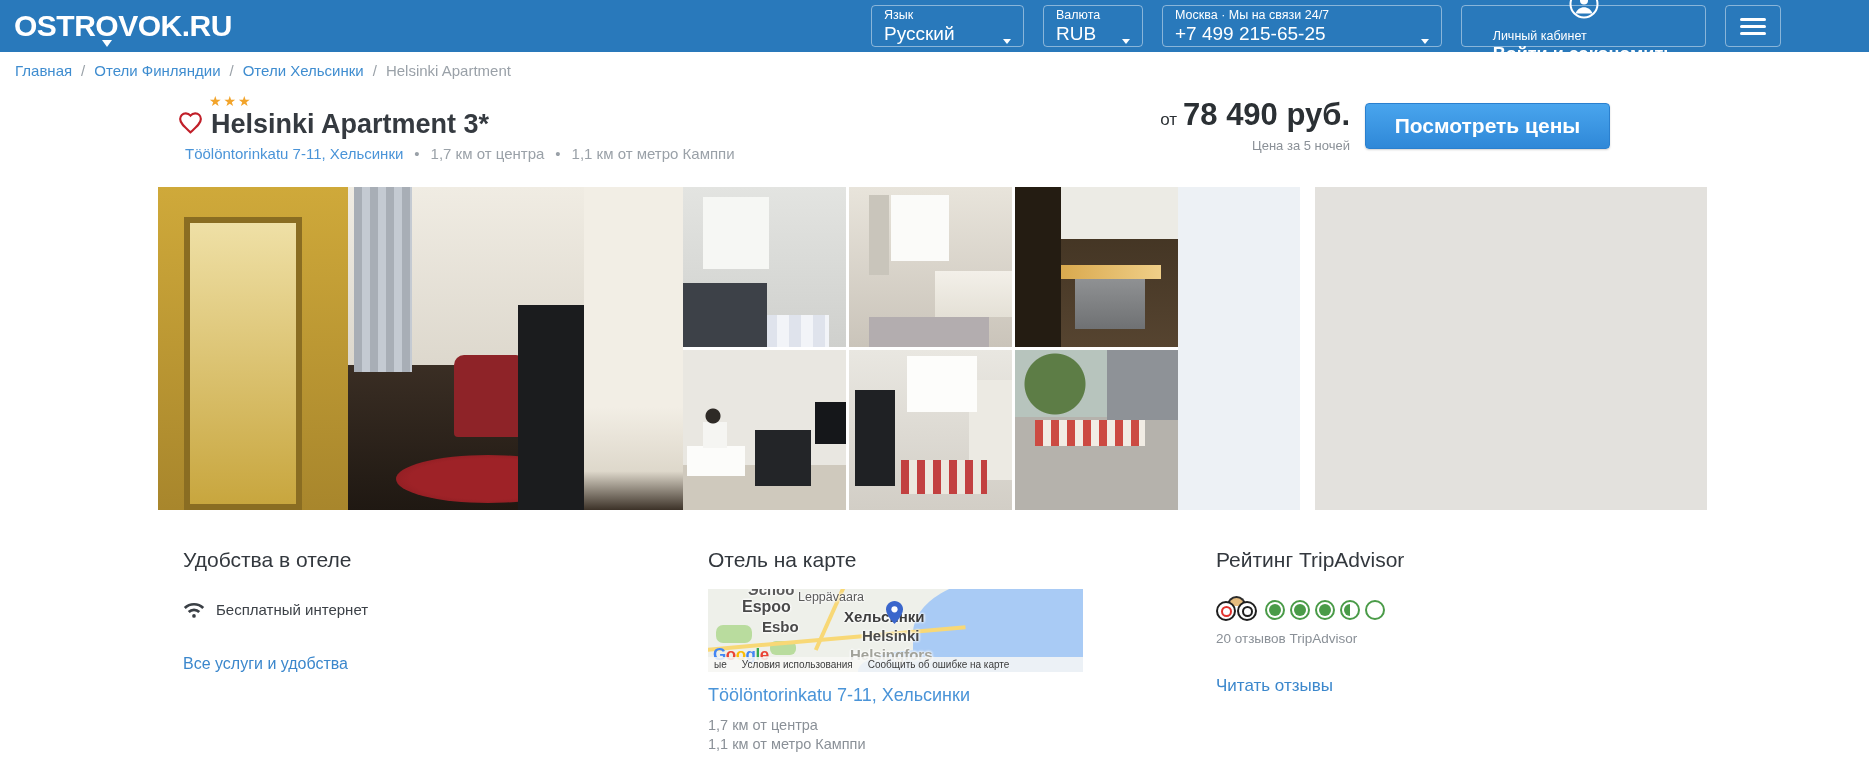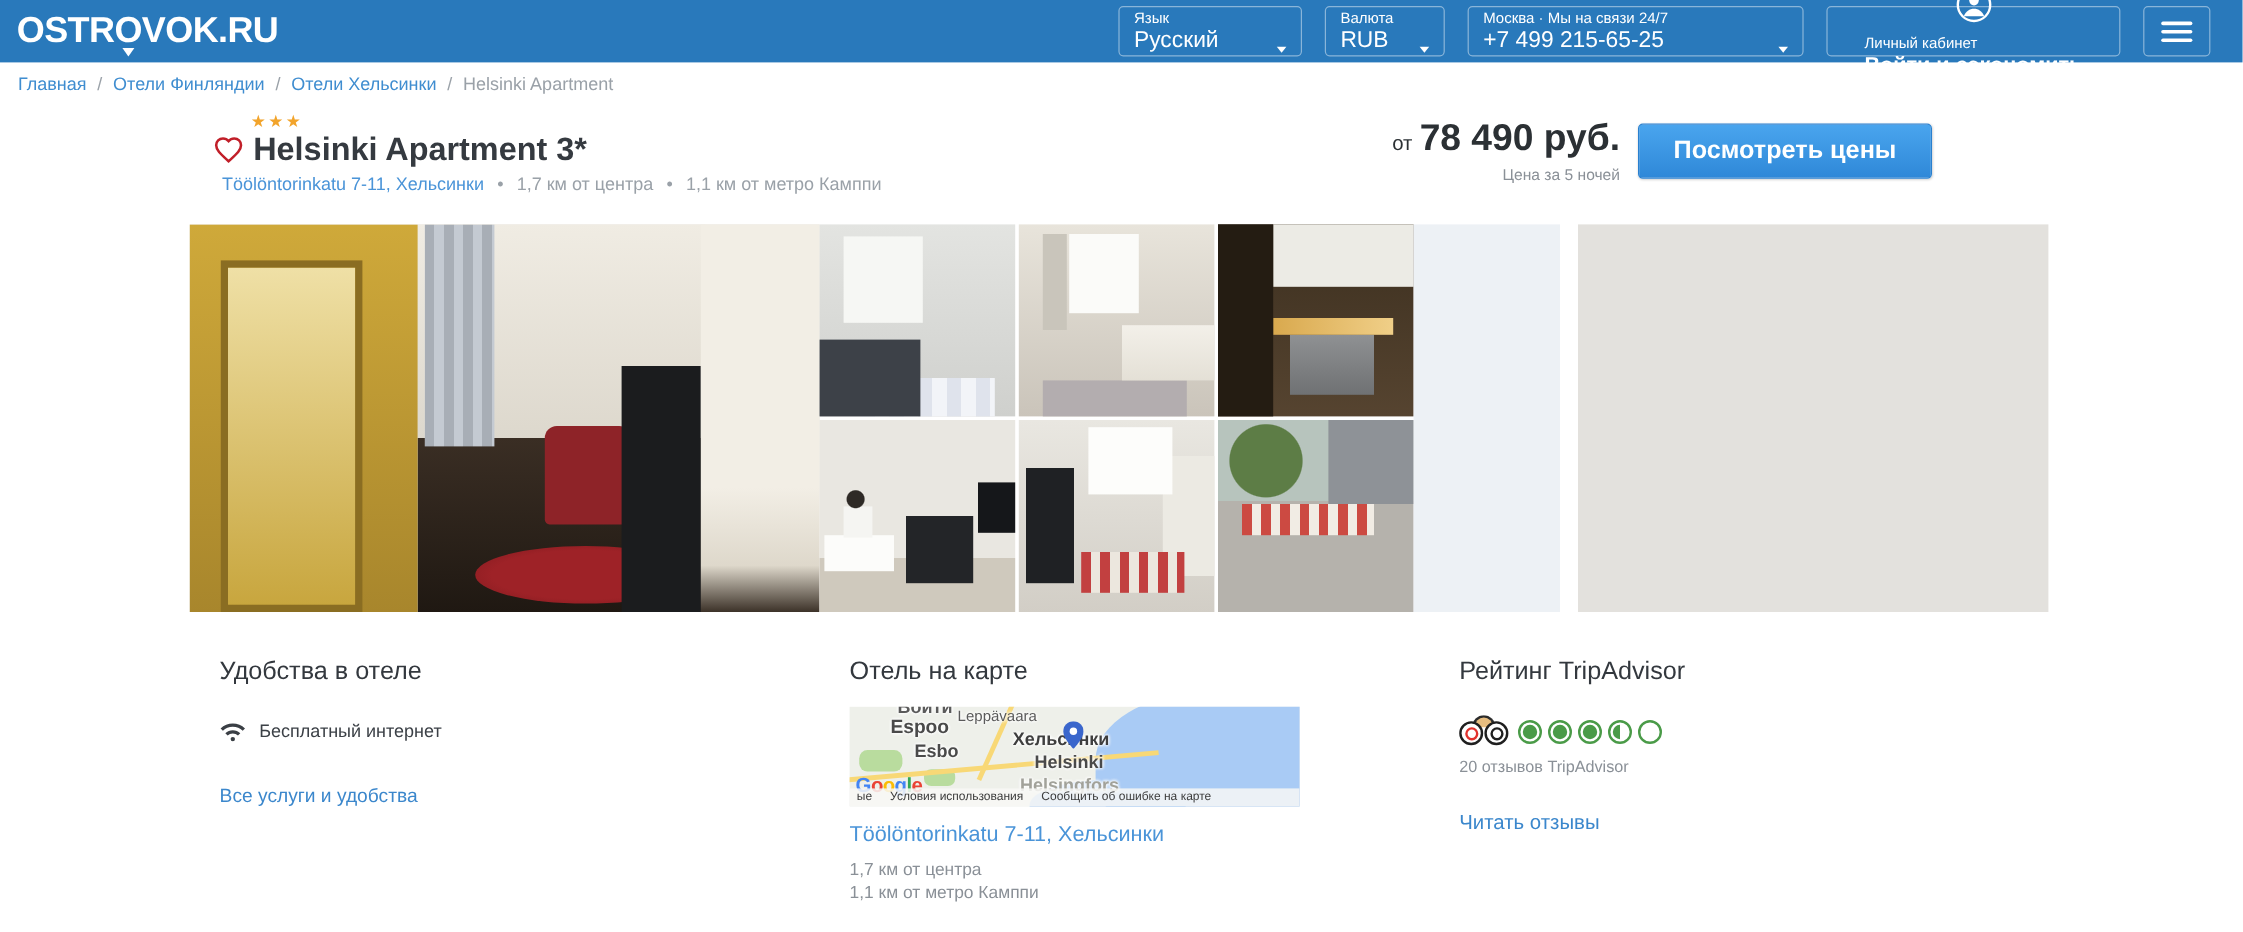--- a/index.html
+++ b/index.html
@@ -8,41 +8,41 @@
   .page { position:relative; width:1869px; height:777px; background:#fff; overflow:hidden; }
 
   
   .topbar { position:absolute; top:0; left:0; width:100%; height:52px;
     background:linear-gradient(90deg,#256fad0 0,#2b7dc0 0,#2b7dc0 30%,#2777b9 100%);
     background-color:#2979bb; display:flex; align-items:center; }
   .logo { margin-left:14px; color:#fff; font-size:30px; font-weight:800; letter-spacing:-0.5px; display:flex; cursor:pointer; }
   .logo .pin-o { position:relative; }
   .logo .pin-o::after { content:""; position:absolute; left:50%; transform:translateX(-50%); bottom:-4px;
     width:0; height:0; border-left:5px solid transparent; border-right:5px solid transparent; border-top:7px solid #fff; }
-  .top-controls { margin-left:auto; margin-right:27px; display:flex; gap:19px; align-items:center;padding-left:42px; }
+  .top-controls { margin-left:auto; margin-right:88px; display:flex; gap:19px; align-items:center;padding-left:42px; }
   .tbox { border:1px solid rgba(255,255,255,.45); border-radius:4px; height:42px; padding:3px 12px;
     color:#fff; display:flex; flex-direction:column; justify-content:center; cursor:pointer; }
   .tbox .lbl { font-size:12.5px; line-height:15px; white-space:nowrap; }
   .tbox .val { font-size:19px; line-height:21px; white-space:nowrap; display:flex; align-items:flex-end; }
   .caret { width:0; height:0; border-left:4px solid transparent; border-right:4px solid transparent;
     border-top:5px solid #fff; margin-left:auto; display:inline-block; }
   .tbox.account { flex-direction:column; align-items:center; gap:9px; }
   .tbox.account .val { font-weight:700; font-size:18px; }
   .tbox.burger { width:56px; align-items:center; gap:4px; }
   .bar { width:26px; height:3px; background:#fff; border-radius:2px; }
 
   
   .breadcrumbs { position:absolute; top:62px; left:15px; font-size:15px; color:#9aa1a8; display:flex; gap:9px; align-items:center; }
   .crumb-link { color:#3f8dd0; cursor:pointer; }
   .crumb-current { color:#9aa1a8; }
 
   
   .hotel-head { position:absolute; top:94px; left:177px; }
   .stars { margin-left:32px; color:#f2a42b; font-size:14px; letter-spacing:2px; line-height:14px; }
-  .title-row { display:flex; align-items:center; margin-top:1px; }
+  .title-row { display:flex; margin-top:1px; }
   .hotel-title { font-size:27px; font-weight:700; color:#353a40; margin-left:7px; }
   .addr-row { margin-left:8px; margin-top:5px; font-size:15px; color:#9aa1a8; display:flex; gap:11px; align-items:center; }
   .addr-link { color:#4a94d8; cursor:pointer; }
 
   .price-block { position:absolute; top:98px; right:519px; text-align:right; }
   .price-line { font-size:31px; font-weight:700; color:#2b3034; line-height:34px; white-space:nowrap; }
   .price-from { font-size:17px; font-weight:400; margin-right:6px; }
   .price-note { font-size:13px; color:#8a9097; margin-top:1px; }
   .cta { position:absolute; top:103px; left:1365px; width:245px; height:46px; border:1px solid #2a80cf; border-radius:4px;
     background:linear-gradient(180deg,#49a5ee,#2f88d8); color:#fff; font-family:"Liberation Sans",sans-serif;
@@ -289,21 +289,21 @@
 
   <div class="sec sec2">
     <h2>Отель на карте</h2>
     <div class="map">
       <div class="map-water"></div>
       <div class="map-water2"></div>
       <div class="map-green1"></div>
       <div class="map-green2"></div>
       <div class="map-road1"></div>
       <div class="map-road2"></div>
-      <span class="map-label ml-espoo-ru">Войти</span>
+      <span class="map-label ml-espoo-ru">Эспоо</span>
       <span class="map-label ml-espoo">Espoo</span>
       <span class="map-label ml-esbo">Esbo</span>
       <span class="map-label ml-leppavaara">Leppävaara</span>
       <span class="map-label ml-helsinki-ru">Хельсинки</span>
       <span class="map-label ml-helsinki">Helsinki</span>
       <span class="map-label ml-helsingfors">Helsingfors</span>
       <span class="map-pin">
         <svg width="17" height="23" viewBox="0 0 17 23">
           <path d="M8.5 0C3.8 0 0 3.7 0 8.3c0 6.2 8.5 14.7 8.5 14.7S17 14.5 17 8.3C17 3.7 13.2 0 8.5 0z" fill="#3a66cc"></path>
           <circle cx="8.5" cy="8.3" r="3.1" fill="#fff"></circle>

